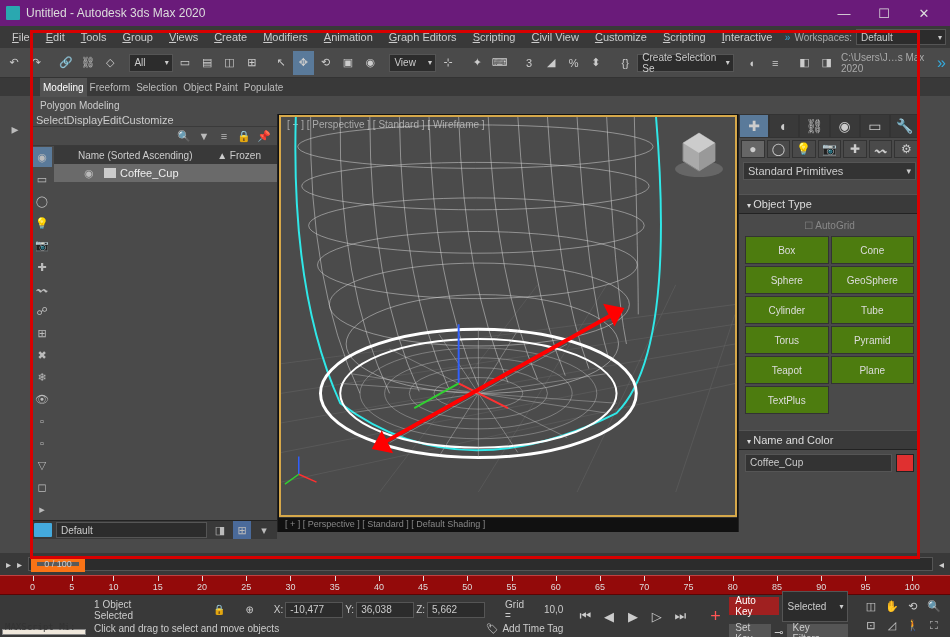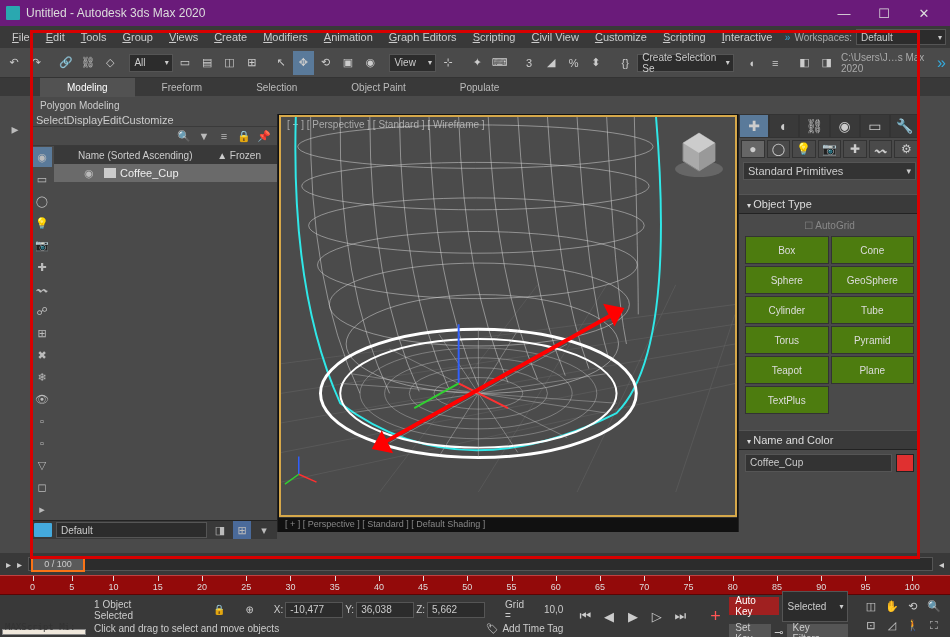--- a/index.html
+++ b/index.html
@@ -22,21 +22,21 @@
 
 .main-toolbar { height: 30px; background: #4a4a4a; border-bottom: 1px solid #333; display: flex; align-items: center; padding: 0 4px; gap: 2px; }
 .tb-btn { width: 24px; height: 24px; background: #4a4a4a; border: 1px solid transparent; display: flex; align-items: center; justify-content: center; position: relative; font-size: 11px; color: #ccc; }
 .tb-btn.accent { background: #555; }
 .tb-sep { width: 6px; height: 24px; }
 .tb-dd { background: #2c2c2c; border: 1px solid #555; color: #ccc; font-size: 10px; padding: 1px 14px 1px 4px; height: 18px; display: flex; align-items: center; position: relative; }
 .tb-dd::after { content: "▾"; position: absolute; right: 3px; font-size: 8px; }
 
 
 .ribbon { height: 18px; background: #393939; display: flex; align-items: center; padding-left: 40px; gap: 0; font-size: 10px; color: #bbb; }
-.ribbon-tab { padding: 3px 26px; border: 1px solid transparent; }
+.ribbon-tab { padding: 3px 2px; border: 1px solid transparent; }
 .ribbon-tab.active { background: #525252; color: #fff; }
 .ribbon-sub { height: 18px; background: #4a4a4a; padding-left: 40px; font-size: 10px; color: #ccc; display: flex; align-items: center; }
 
 
 .app-body { display: flex; position: absolute; top: 114px; bottom: 105px; left: 30px; right: 30px; }
 
 
 .left-rail, .right-rail { width: 30px; position: absolute; top: 114px; bottom: 105px; background: #4a4a4a; display: flex; flex-direction: column; align-items: center; padding-top: 2px; gap: 0; }
 .left-rail { left: 0; }
 .rail-btn { width: 24px; height: 24px; display: flex; align-items: center; justify-content: center; font-size: 14px; color: #bbb; margin: 1px 0; border: 1px solid transparent; }
@@ -83,21 +83,21 @@
 .obj-btn { background: #4d7c0f; border: 1px solid #333; color: #ddd; font-size: 10px; height: 28px; display: flex; align-items: center; justify-content: center; }
 .autogrid { font-size: 10px; color: #888; text-align: center; padding: 2px; }
 .name-row { display: flex; gap: 4px; align-items: center; }
 .name-input { flex: 1; background: #333; border: 1px solid #555; color: #ccc; font-size: 10px; padding: 2px 4px; height: 18px; }
 .color-sw { width: 18px; height: 18px; background: #e03030; border: 1px solid #222; }
 
 
 .bottom { position: absolute; bottom: 0; left: 0; right: 0; }
 .track-bar { height: 22px; background: #393939; display: flex; align-items: center; padding: 0 6px; gap: 6px; color: #ccc; font-size: 10px; }
 .track-slider { flex: 1; height: 14px; background: #2c2c2c; border: 1px solid #555; position: relative; }
-.track-handle { position: absolute; left: 2px; top: -2px; width: 54px; height: 16px; background: #5a5a5a; border: 2px solid #f97316; display: flex; align-items: center; justify-content: center; font-size: 9px; }
+.track-handle { position: absolute; left: 2px; top: -2px; width: 54px; height: 16px; background: #5a5a5a; border: 6px solid #f97316; display: flex; align-items: center; justify-content: center; font-size: 9px; }
 .ruler { height: 20px; background: #930a0a; position: relative; border-top: 1px solid #c04040; border-bottom: 1px solid #5a0505; }
 .ruler-ticks { position: absolute; inset: 0; display: flex; justify-content: space-between; padding: 0 30px; }
 .ruler-tick { color: #ddd; font-size: 9px; padding-top: 6px; position: relative; }
 .ruler-tick::before { content: ""; position: absolute; top: 0; left: 50%; width: 1px; height: 5px; background: #ddd; }
 
 .status { height: 42px; background: #393939; display: flex; }
 .status-left { width: 108px; padding: 2px; margin-top: 32px; }
 .maxscript { width: 100%; height: 100%; background: #f0e8dc; border: 1px solid #888; font-size: 9px; font-family: monospace; padding: 2px; color: #333; display: flex; align-items: flex-end; }
 .status-mid { flex: 1; display: flex; flex-direction: column; justify-content: center; padding: 0 6px; gap: 2px; }
 .status-line { font-size: 10px; color: #ccc; display: flex; align-items: center; gap: 20px; }

